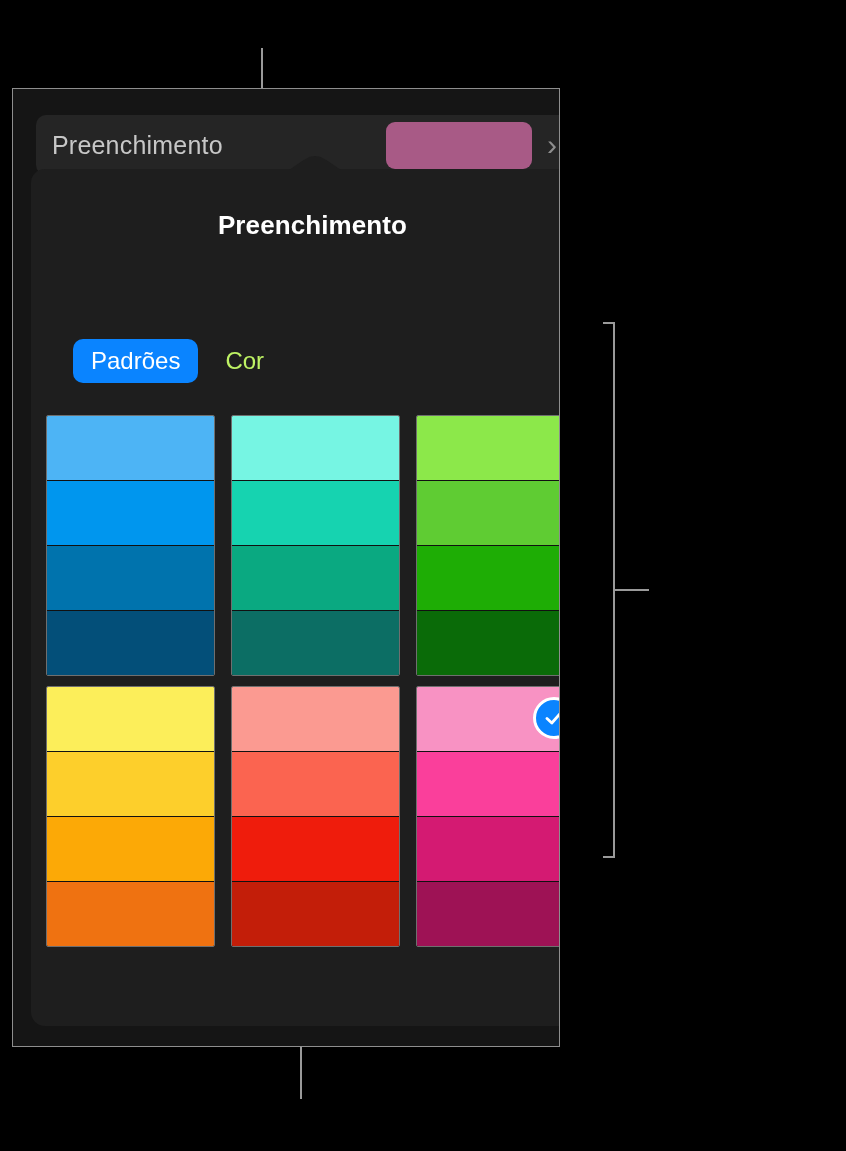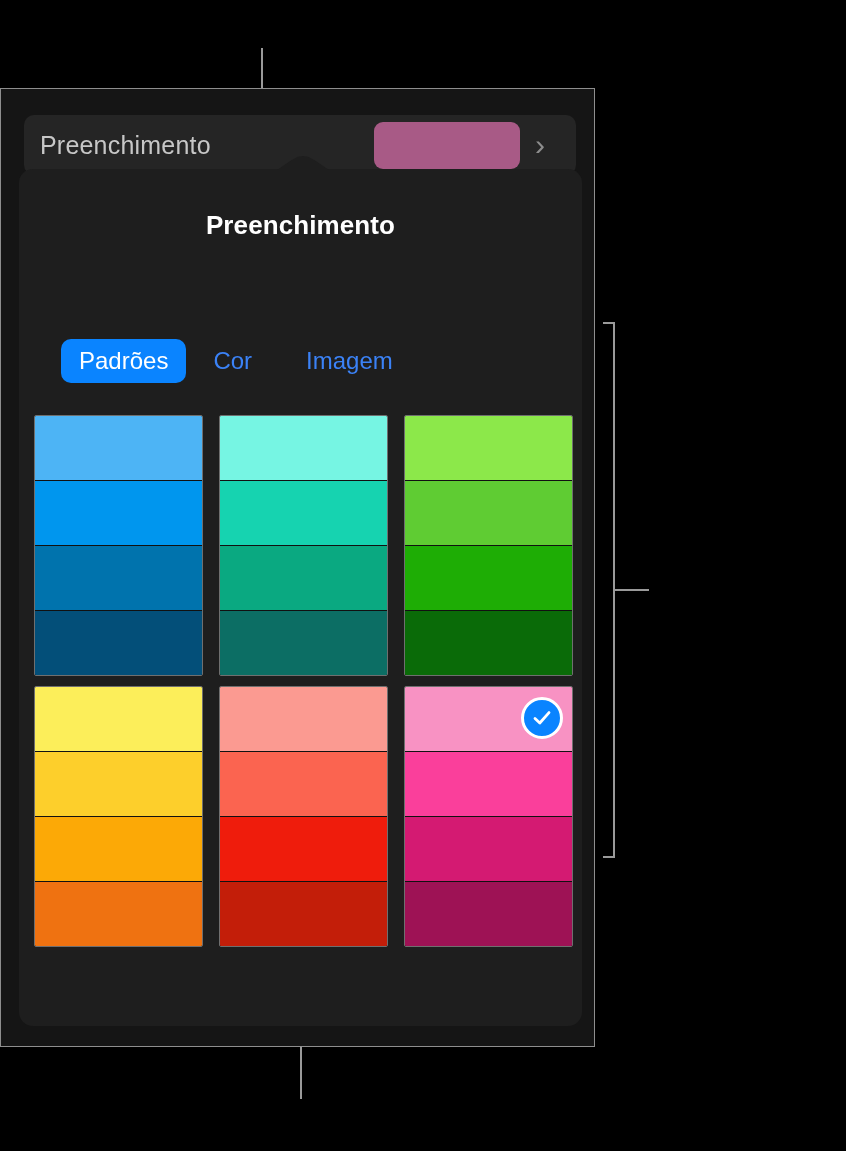--- a/index.html
+++ b/index.html
@@ -40,23 +40,23 @@
 
   
   #bracket-dots-bar  { left: 252px; top: 1013px; width: 98px; height: 2px; }
   #bracket-dots-l    { left: 252px; top: 1001px; width: 2px;  height: 14px; }
   #bracket-dots-r    { left: 348px; top: 1001px; width: 2px;  height: 14px; }
   #leader-bottom     { left: 300px; top: 1013px; width: 2px;  height: 86px; }
 
   
   #inspector-window {
     position: absolute;
-    left: 0;
+    left: 12px;
     top: 88px;
-    width: 595px;
+    width: 548px;
     height: 959px;
     background: #151515;
     border: 1px solid #8e8e8e;
     box-sizing: border-box;
     overflow: hidden;
   }
 
   
   #fill-row {
     position: absolute;
@@ -127,21 +127,21 @@
 
   
   #tab-bar {
     position: absolute;
     left: 42px;
     top: 170px;
     display: flex;
     align-items: center;
   }
   .tab {
-    color: #3b82f6;
+    color: #bef264;
     font-size: 24px;
     padding: 0 14px;
     line-height: 44px;
     white-space: nowrap;
     cursor: default;
   }
   .tab.active {
     background: #0a84ff;
     color: #ffffff;
     border-radius: 10px;
@@ -221,21 +221,20 @@
     <div id="popover-arrow"></div>
 
     <div id="popover-title">Preenchimento</div>
 
     <div id="tab-bar">
         <span class="tab active">Padrões</span>
         <span class="tab-gap"></span>
         <span class="tab">Cor</span>
         <span class="tab-gap"></span>
         <span class="tab-gap"></span>
-        <span class="tab">Imagem</span>
       </div>
 
     <div class="swatch-block" id="swatch-block-1">
         <div class="swatch-column">
           <div class="swatch-cell" style="background: rgb(77, 180, 245);"></div>
           <div class="swatch-cell" style="background: rgb(0, 150, 238);"></div>
           <div class="swatch-cell" style="background: rgb(0, 115, 173);"></div>
           <div class="swatch-cell" style="background: rgb(3, 79, 121);"></div>
         </div>
         <div class="swatch-column">

